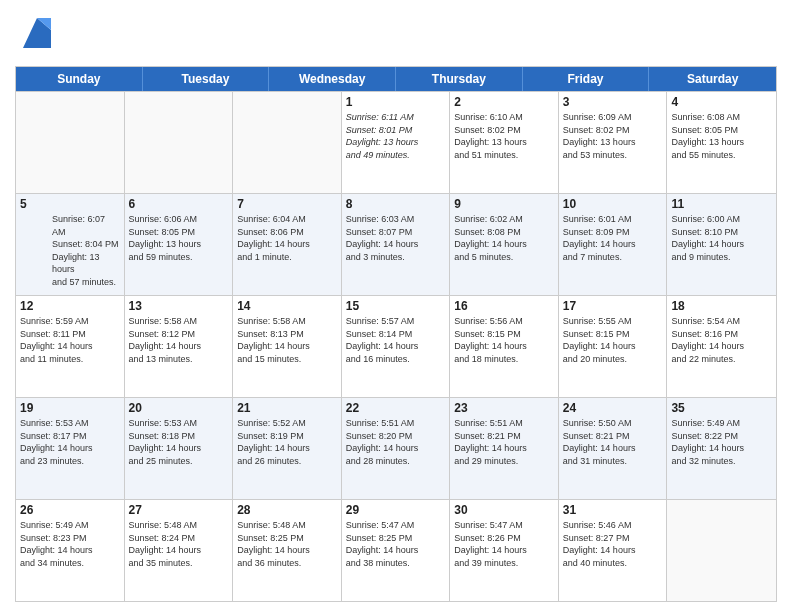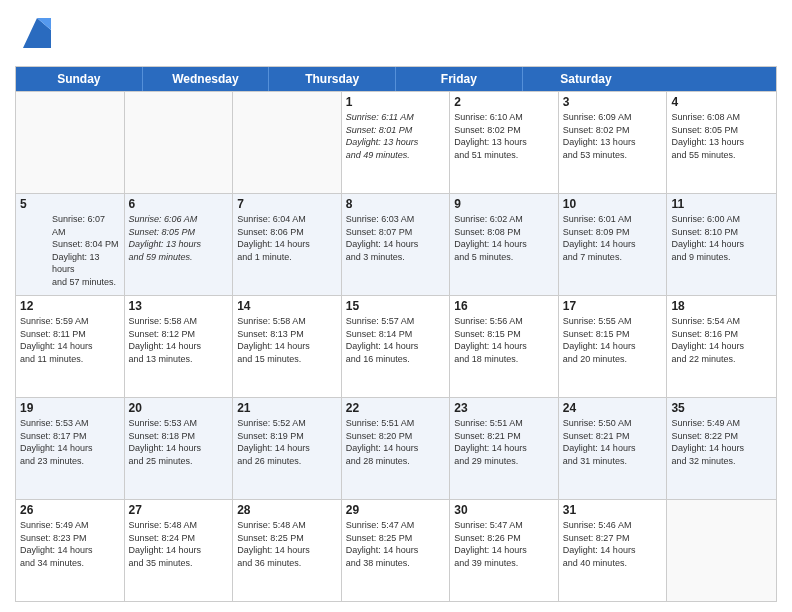--- a/index.html
+++ b/index.html
@@ -136,20 +136,21 @@
     </div>
     <div class="title-block">
       <div class="month-year"></div>
       <div class="location"></div>
     </div>
   </div>
 
   <div class="calendar">
     <div class="cal-header">
     <div class="cal-header-cell">Sunday</div>
+        <div class="cal-header-cell">Tuesday</div>
         <div class="cal-header-cell">Wednesday</div>
         <div class="cal-header-cell">Thursday</div>
         <div class="cal-header-cell">Friday</div>
         <div class="cal-header-cell">Saturday</div>
       </div>
     <div class="cal-body">
     <div class="cal-row">
           <div class="cal-cell empty"></div>
           <div class="cal-cell empty"></div>
           <div class="cal-cell empty"></div>
@@ -185,21 +186,21 @@
         <div class="cal-row">
           <div class="cal-cell shaded">
             <div class="day-number">5</div>
             <div class="cell-info" style="white-space: pre-line; margin-left: 32px;">Sunrise: 6:07 AM
 Sunset: 8:04 PM
 Daylight: 13 hours
 and 57 minutes.</div>
           </div>
           <div class="cal-cell shaded">
             <div class="day-number">6</div>
-            <div class="cell-info" style="white-space: pre-line; font-style: italic;">Sunrise: 6:06 AM
+            <div class="cell-info" style="white-space: pre-line;">Sunrise: 6:06 AM
 Sunset: 8:05 PM
 Daylight: 13 hours
 and 59 minutes.</div>
           </div>
           <div class="cal-cell shaded">
             <div class="day-number">7</div>
             <div class="cell-info" style="white-space: pre-line;">Sunrise: 6:04 AM
 Sunset: 8:06 PM
 Daylight: 14 hours
 and 1 minute.</div>

